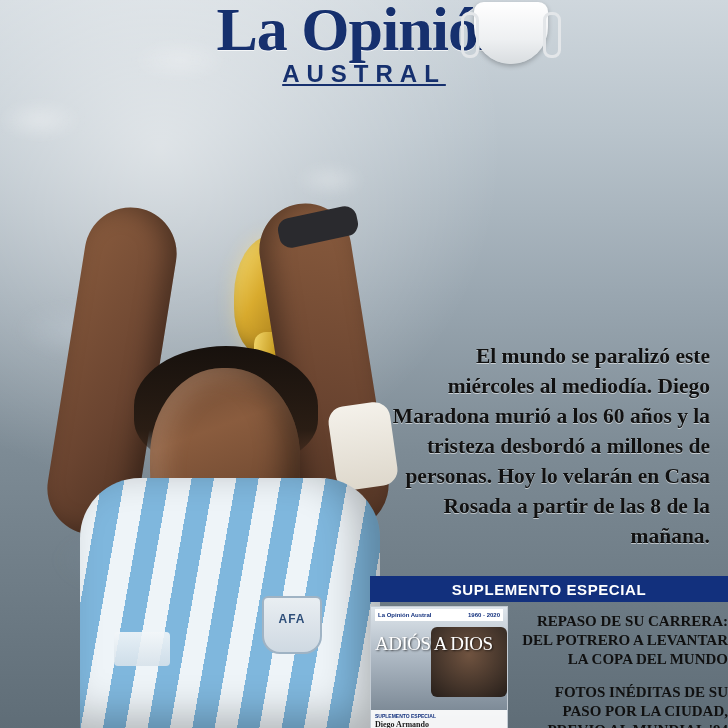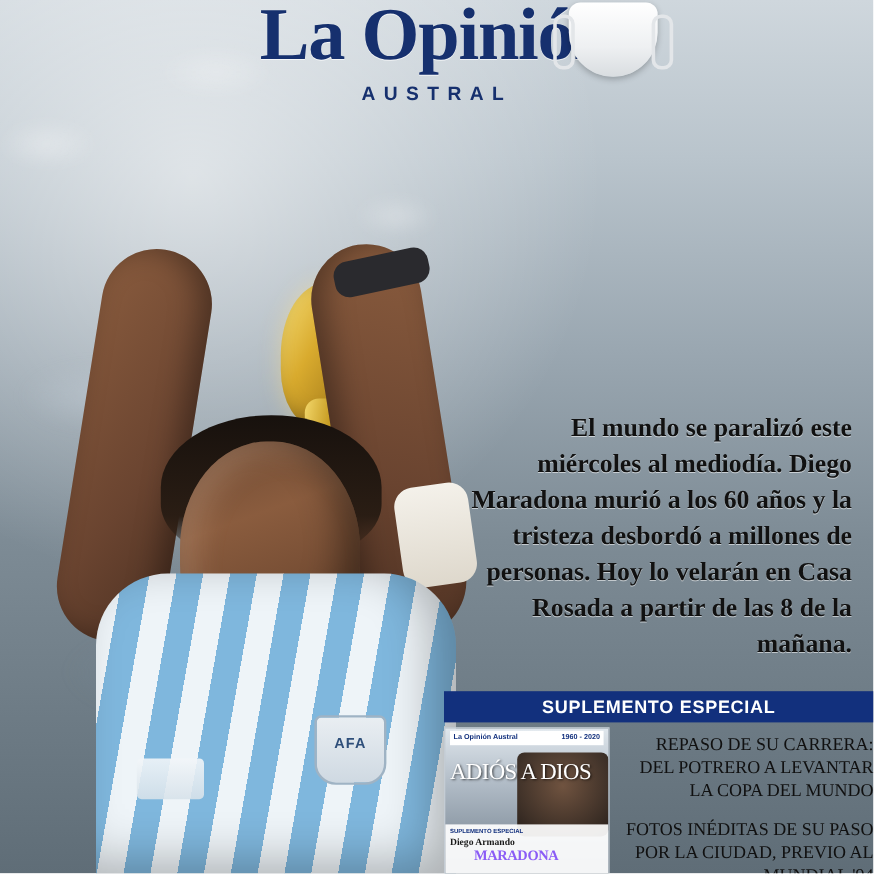--- a/index.html
+++ b/index.html
@@ -173,25 +173,26 @@
   .masthead-title {
     font-family: "Liberation Serif", serif;
     font-weight: bold;
     font-size: 62px;
     line-height: 58px;
     color: #16306e;
     letter-spacing: -1px;
     text-shadow: 0 1px 0 rgba(255,255,255,.7);
   }
   .masthead-sub {
-    margin-top: 12px;
-    font-size: 16px;
+    margin-top: 2px;
+    font-size: 24px;
     letter-spacing: 7px;
     font-weight: bold;
     color: #16306e;
+    text-decoration: underline;
   }
   .mask-overlay {
     position: absolute;
     left: 474px; top: 2px;
     width: 74px; height: 62px;
     background: linear-gradient(180deg,#ffffff 0%,#eef0f2 60%,#d9dde0 100%);
     border-radius: 10px 10px 38px 38px;
     box-shadow: 0 2px 5px rgba(0,0,0,.25);
   }
   .mask-overlay:before,
@@ -301,21 +302,21 @@
     left: 60px; top: 20px;
     width: 76px; height: 70px;
     background:
       radial-gradient(circle at 50% 40%, #6a4a34 0%, #3c2a1e 60%, #1d140e 100%);
     border-radius: 6px;
     opacity: .92;
   }
   .thumb-foot {
     position: absolute;
     left: 0; right: 0; bottom: 0;
-    height: 42px;
+    height: 19px;
     background: rgba(255,255,255,.92);
     padding: 3px 4px;
     box-sizing: border-box;
   }
   .thumb-foot .k {
     font-size: 5px;
     color: #12307d;
     font-weight: bold;
     display: block;
     line-height: 7px;
@@ -342,21 +343,21 @@
   .promo-list {
     flex: 1;
     display: flex;
     flex-direction: column;
     justify-content: flex-start;
     padding-top: 2px;
   }
   .promo-item {
     text-align: right;
     font-family: "Liberation Serif", serif;
-    font-weight: normal;
+    font-weight: bold;
     font-size: 15px;
     line-height: 19px;
     color: #101010;
     padding: 4px 0 6px 0;
   }
   .promo-divider {
     height: 2px;
     background: #1b1b1b;
     margin: 2px 0 2px 0;
   }

